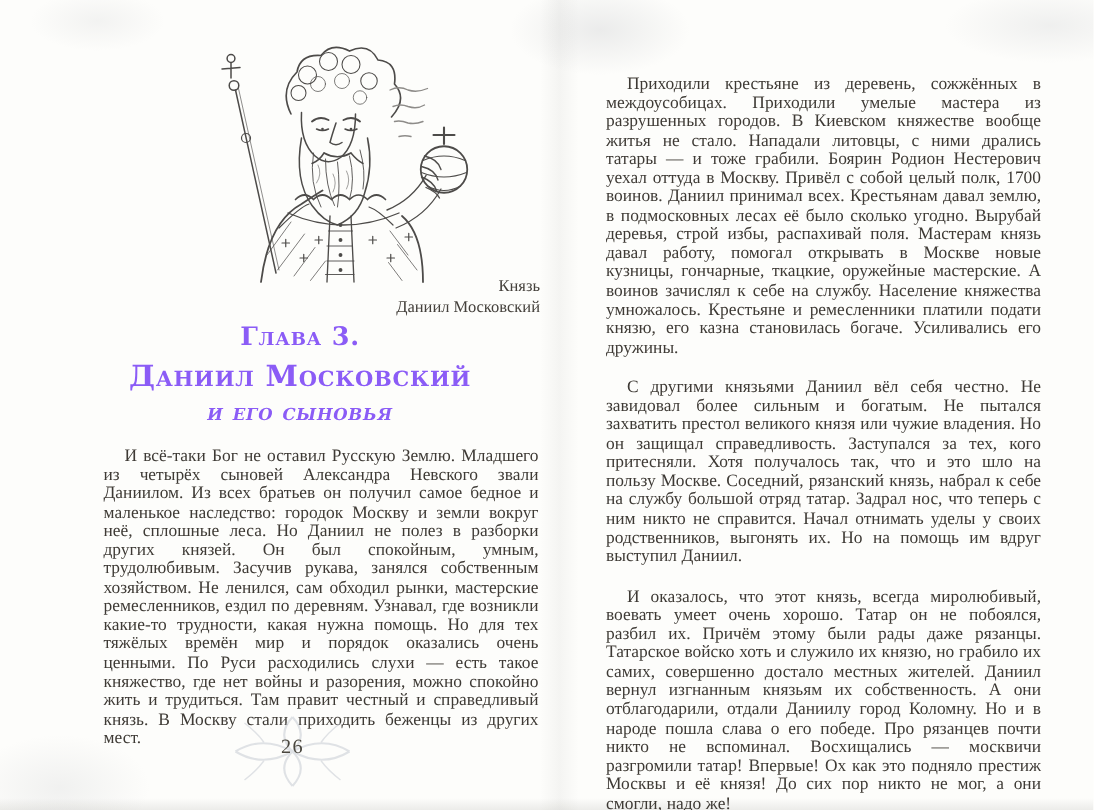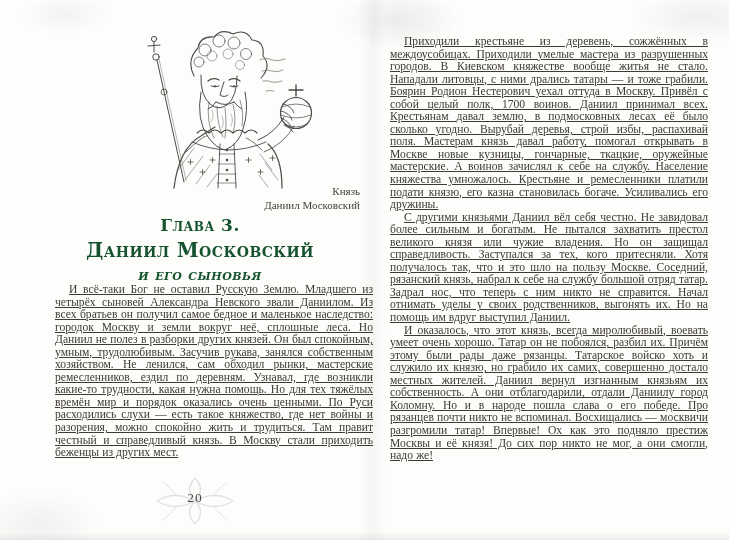--- a/index.html
+++ b/index.html
@@ -35,31 +35,31 @@
   .illustration{position:absolute;left:112px;top:30px;width:218px;height:160px;}
   .illustration svg{display:block;width:100%;height:100%;}
 
   .caption{
     position:absolute;right:12px;top:185px;text-align:right;
     font-size:11px;line-height:13.5px;color:#45413c;
   }
   .chapter-heading{
     position:absolute;left:28px;top:214px;width:344px;margin:0;
     text-align:center;font-family:"DejaVu Serif", serif;
-    font-weight:bold;color:#14532d;font-variant:small-caps;letter-spacing:.5px;
+    font-weight:bold;color:#8b5cf6;font-variant:small-caps;letter-spacing:.5px;
   }
   .chapter-heading .h-line1{font-size:17px;line-height:23px;}
   .chapter-heading .h-line2{font-size:19.5px;line-height:27px;}
   .chapter-heading .h-line3{font-size:16px;line-height:22px;font-style:italic;}
 
   .body-text{
     text-align:justify;font-size:11.6px;line-height:12.55px;
     color:#3e3a35;hyphens:auto;-webkit-hyphens:auto;word-spacing:.2px;
   }
-  .body-text p{margin:0;text-indent:14px;text-decoration:underline;}
+  .body-text p{margin:14px;text-indent:14px;}
   .left-body{position:absolute;left:55px;top:284px;width:318px;}
   .right-body{position:absolute;left:18px;top:36px;width:318px;}
 
   .pagenum-wrap{position:absolute;bottom:22px;width:318px;text-align:center;height:34px;}
   .page.left  .pagenum-wrap{left:36px;}
   .page.right .pagenum-wrap{left:6px;}
   .pagenum-ornament{
     position:absolute;left:50%;top:50%;width:112px;height:58px;
     transform:translate(-50%,-50%);opacity:.55;
   }
@@ -176,21 +176,21 @@
     <div class="pagenum-wrap">
       <svg class="pagenum-ornament" viewBox="0 0 112 58" xmlns="http://www.w3.org/2000/svg">
         <g stroke="#c8ccd4" fill="none" stroke-width="1.4">
           <path d="M56,6 q11,12 0,23 q-11,-11 0,-23"></path>
           <path d="M56,52 q11,-12 0,-23 q-11,11 0,23"></path>
           <path d="M18,29 q18,-11 38,0 q-20,11 -38,0"></path>
           <path d="M94,29 q-18,-11 -38,0 q20,11 38,0"></path>
           <path d="M24,10 q9,7 13,13 M88,10 q-9,7 -13,13 M24,48 q9,-7 13,-13 M88,48 q-9,-7 -13,-13" stroke-width="1"></path>
         </g>
       </svg>
-      <span class="pagenum">20</span>
+      <span class="pagenum">26</span>
     </div>
   </div>
 
   <div class="page right">
 
     <div class="body-text right-body">
       <p>Приходили крестьяне из деревень, сожжённых в междоусобицах. Приходили умелые мастера из разрушенных городов. В Киевском княжестве вообще житья не стало. Нападали литовцы, с ними дрались татары — и тоже грабили. Боярин Родион Нестерович уехал оттуда в Москву. Привёл с собой целый полк, 1700 воинов. Даниил принимал всех. Крестьянам давал землю, в подмосковных лесах её было сколько угодно. Вырубай деревья, строй избы, распахивай поля. Мастерам князь давал работу, помогал открывать в Москве новые кузницы, гончарные, ткацкие, оружейные мастерские. А воинов зачислял к себе на службу. Население княжества умножалось. Крестьяне и ремесленники платили подати князю, его казна становилась богаче. Усиливались его дружины.</p>
       <p>С другими князьями Даниил вёл себя честно. Не завидовал более сильным и богатым. Не пытался захватить престол великого князя или чужие владения. Но он защищал справедливость. Заступался за тех, кого притесняли. Хотя получалось так, что и это шло на пользу Москве. Соседний, рязанский князь, набрал к себе на службу большой отряд татар. Задрал нос, что теперь с ним никто не справится. Начал отнимать уделы у своих родственников, выгонять их. Но на помощь им вдруг выступил Даниил.</p>
       <p>И оказалось, что этот князь, всегда миролюбивый, воевать умеет очень хорошо. Татар он не побоялся, разбил их. Причём этому были рады даже рязанцы. Татарское войско хоть и служило их князю, но грабило их самих, совершенно достало местных жителей. Даниил вернул изгнанным князьям их собственность. А они отблагодарили, отдали Даниилу город Коломну. Но и в народе пошла слава о его победе. Про рязанцев почти никто не вспоминал. Восхищались — москвичи разгромили татар! Впервые! Ох как это подняло престиж Москвы и её князя! До сих пор никто не мог, а они смогли, надо же!</p>
     </div>

